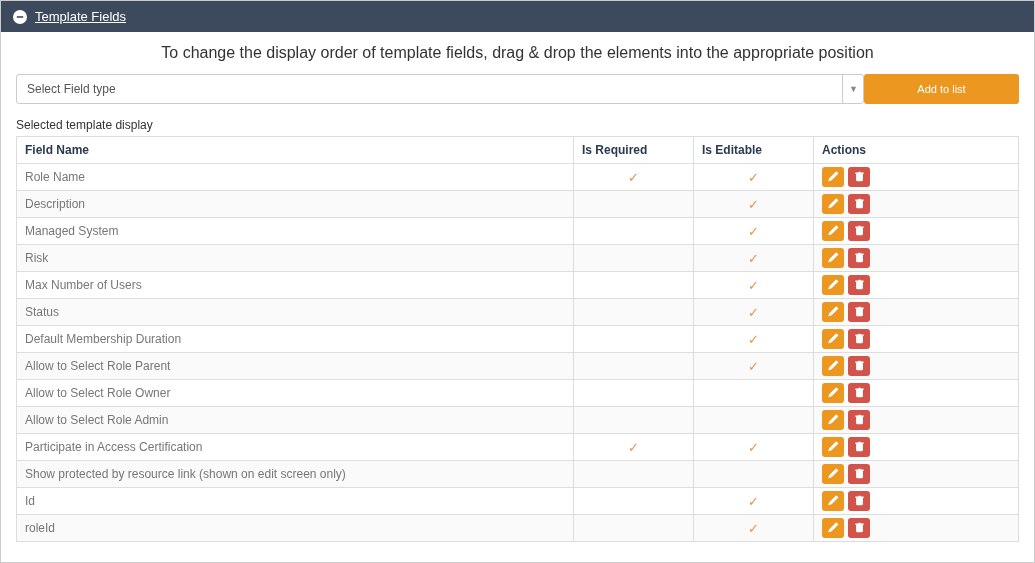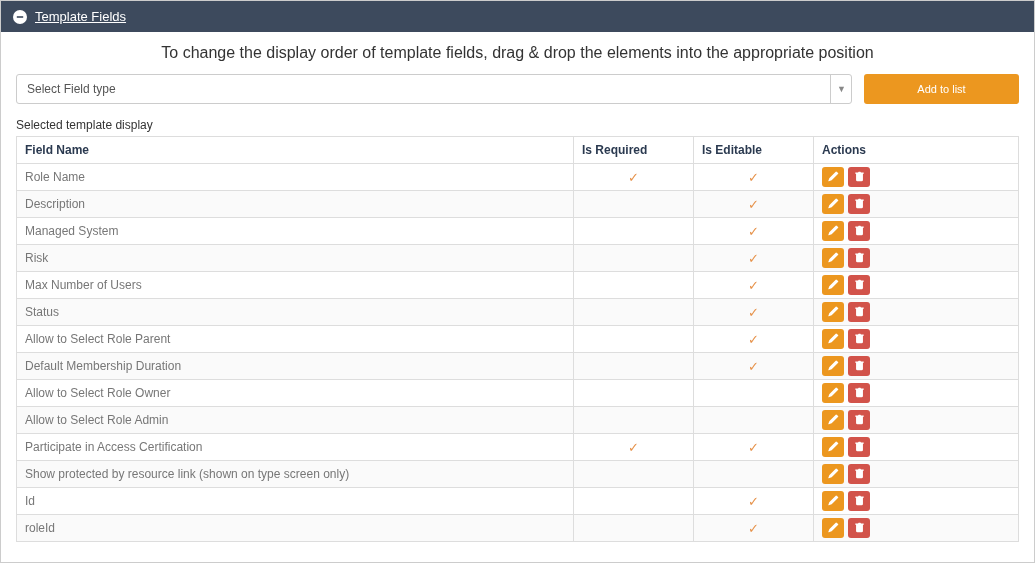--- a/index.html
+++ b/index.html
@@ -41,21 +41,20 @@
       padding: 12px 15px 20px;
     }
     .instruction {
       text-align: center;
       color: #333;
       font-size: 16px;
       margin-bottom: 12px;
     }
     .controls-row {
       display: flex;
-      gap: 12px;
       margin-bottom: 14px;
     }
     .select-wrap {
       flex: 1;
       position: relative;
     }
     .select-wrap select, .select-display {
       width: 100%;
       height: 30px;
       border: 1px solid #ccc;
@@ -312,20 +311,42 @@
                 <button class="icon-btn btn-delete">
                   <span><svg viewBox="0 0 16 16">
                       <path d="M5.5 5.5A.5.5 0 0 1 6 6v6a.5.5 0 0 1-1 0V6a.5.5 0 0 1 .5-.5zm2.5 0A.5.5 0 0 1 8.5 6v6a.5.5 0 0 1-1 0V6a.5.5 0 0 1 .5-.5zm3 .5a.5.5 0 0 0-1 0v6a.5.5 0 0 0 1 0V6z"></path>
                       <path d="M14.5 3a1 1 0 0 1-1 1H13v9a2 2 0 0 1-2 2H5a2 2 0 0 1-2-2V4h-.5a1 1 0 0 1 0-2H6a1 1 0 0 1 1-1h2a1 1 0 0 1 1 1h3.5a1 1 0 0 1 1 1z"></path>
                     </svg></span>
                 </button>
               </div>
             </td>
           </tr>
           <tr>
+            <td>Default Membership Duration</td>
+            <td></td>
+            <td>
+              <span class="check">✓</span>
+            </td>
+            <td>
+              <div class="actions-cell">
+                <button class="icon-btn btn-edit">
+                  <span><svg viewBox="0 0 16 16">
+                      <path d="M12.146 1.146a.5.5 0 0 1 .708 0l2 2a.5.5 0 0 1 0 .708l-9.5 9.5a.5.5 0 0 1-.168.11l-4 1.5a.5.5 0 0 1-.65-.65l1.5-4a.5.5 0 0 1 .11-.168l9.5-9.5z"></path>
+                    </svg></span>
+                </button>
+                <button class="icon-btn btn-delete">
+                  <span><svg viewBox="0 0 16 16">
+                      <path d="M5.5 5.5A.5.5 0 0 1 6 6v6a.5.5 0 0 1-1 0V6a.5.5 0 0 1 .5-.5zm2.5 0A.5.5 0 0 1 8.5 6v6a.5.5 0 0 1-1 0V6a.5.5 0 0 1 .5-.5zm3 .5a.5.5 0 0 0-1 0v6a.5.5 0 0 0 1 0V6z"></path>
+                      <path d="M14.5 3a1 1 0 0 1-1 1H13v9a2 2 0 0 1-2 2H5a2 2 0 0 1-2-2V4h-.5a1 1 0 0 1 0-2H6a1 1 0 0 1 1-1h2a1 1 0 0 1 1 1h3.5a1 1 0 0 1 1 1z"></path>
+                    </svg></span>
+                </button>
+              </div>
+            </td>
+          </tr>
+          <tr>
             <td>Allow to Select Role Parent</td>
             <td></td>
             <td>
               <span class="check">✓</span>
             </td>
             <td>
               <div class="actions-cell">
                 <button class="icon-btn btn-edit">
                   <span><svg viewBox="0 0 16 16">
                       <path d="M12.146 1.146a.5.5 0 0 1 .708 0l2 2a.5.5 0 0 1 0 .708l-9.5 9.5a.5.5 0 0 1-.168.11l-4 1.5a.5.5 0 0 1-.65-.65l1.5-4a.5.5 0 0 1 .11-.168l9.5-9.5z"></path>
@@ -334,42 +355,20 @@
                 <button class="icon-btn btn-delete">
                   <span><svg viewBox="0 0 16 16">
                       <path d="M5.5 5.5A.5.5 0 0 1 6 6v6a.5.5 0 0 1-1 0V6a.5.5 0 0 1 .5-.5zm2.5 0A.5.5 0 0 1 8.5 6v6a.5.5 0 0 1-1 0V6a.5.5 0 0 1 .5-.5zm3 .5a.5.5 0 0 0-1 0v6a.5.5 0 0 0 1 0V6z"></path>
                       <path d="M14.5 3a1 1 0 0 1-1 1H13v9a2 2 0 0 1-2 2H5a2 2 0 0 1-2-2V4h-.5a1 1 0 0 1 0-2H6a1 1 0 0 1 1-1h2a1 1 0 0 1 1 1h3.5a1 1 0 0 1 1 1z"></path>
                     </svg></span>
                 </button>
               </div>
             </td>
           </tr>
           <tr>
-            <td>Default Membership Duration</td>
-            <td></td>
-            <td>
-              <span class="check">✓</span>
-            </td>
-            <td>
-              <div class="actions-cell">
-                <button class="icon-btn btn-edit">
-                  <span><svg viewBox="0 0 16 16">
-                      <path d="M12.146 1.146a.5.5 0 0 1 .708 0l2 2a.5.5 0 0 1 0 .708l-9.5 9.5a.5.5 0 0 1-.168.11l-4 1.5a.5.5 0 0 1-.65-.65l1.5-4a.5.5 0 0 1 .11-.168l9.5-9.5z"></path>
-                    </svg></span>
-                </button>
-                <button class="icon-btn btn-delete">
-                  <span><svg viewBox="0 0 16 16">
-                      <path d="M5.5 5.5A.5.5 0 0 1 6 6v6a.5.5 0 0 1-1 0V6a.5.5 0 0 1 .5-.5zm2.5 0A.5.5 0 0 1 8.5 6v6a.5.5 0 0 1-1 0V6a.5.5 0 0 1 .5-.5zm3 .5a.5.5 0 0 0-1 0v6a.5.5 0 0 0 1 0V6z"></path>
-                      <path d="M14.5 3a1 1 0 0 1-1 1H13v9a2 2 0 0 1-2 2H5a2 2 0 0 1-2-2V4h-.5a1 1 0 0 1 0-2H6a1 1 0 0 1 1-1h2a1 1 0 0 1 1 1h3.5a1 1 0 0 1 1 1z"></path>
-                    </svg></span>
-                </button>
-              </div>
-            </td>
-          </tr>
-          <tr>
             <td>Allow to Select Role Owner</td>
             <td></td>
             <td></td>
             <td>
               <div class="actions-cell">
                 <button class="icon-btn btn-edit">
                   <span><svg viewBox="0 0 16 16">
                       <path d="M12.146 1.146a.5.5 0 0 1 .708 0l2 2a.5.5 0 0 1 0 .708l-9.5 9.5a.5.5 0 0 1-.168.11l-4 1.5a.5.5 0 0 1-.65-.65l1.5-4a.5.5 0 0 1 .11-.168l9.5-9.5z"></path>
                     </svg></span>
                 </button>
@@ -420,21 +419,21 @@
                 <button class="icon-btn btn-delete">
                   <span><svg viewBox="0 0 16 16">
                       <path d="M5.5 5.5A.5.5 0 0 1 6 6v6a.5.5 0 0 1-1 0V6a.5.5 0 0 1 .5-.5zm2.5 0A.5.5 0 0 1 8.5 6v6a.5.5 0 0 1-1 0V6a.5.5 0 0 1 .5-.5zm3 .5a.5.5 0 0 0-1 0v6a.5.5 0 0 0 1 0V6z"></path>
                       <path d="M14.5 3a1 1 0 0 1-1 1H13v9a2 2 0 0 1-2 2H5a2 2 0 0 1-2-2V4h-.5a1 1 0 0 1 0-2H6a1 1 0 0 1 1-1h2a1 1 0 0 1 1 1h3.5a1 1 0 0 1 1 1z"></path>
                     </svg></span>
                 </button>
               </div>
             </td>
           </tr>
           <tr>
-            <td>Show protected by resource link (shown on type screen only)</td>
+            <td>Show protected by resource link (shown on edit screen only)</td>
             <td></td>
             <td></td>
             <td>
               <div class="actions-cell">
                 <button class="icon-btn btn-edit">
                   <span><svg viewBox="0 0 16 16">
                       <path d="M12.146 1.146a.5.5 0 0 1 .708 0l2 2a.5.5 0 0 1 0 .708l-9.5 9.5a.5.5 0 0 1-.168.11l-4 1.5a.5.5 0 0 1-.65-.65l1.5-4a.5.5 0 0 1 .11-.168l9.5-9.5z"></path>
                     </svg></span>
                 </button>
                 <button class="icon-btn btn-delete">

